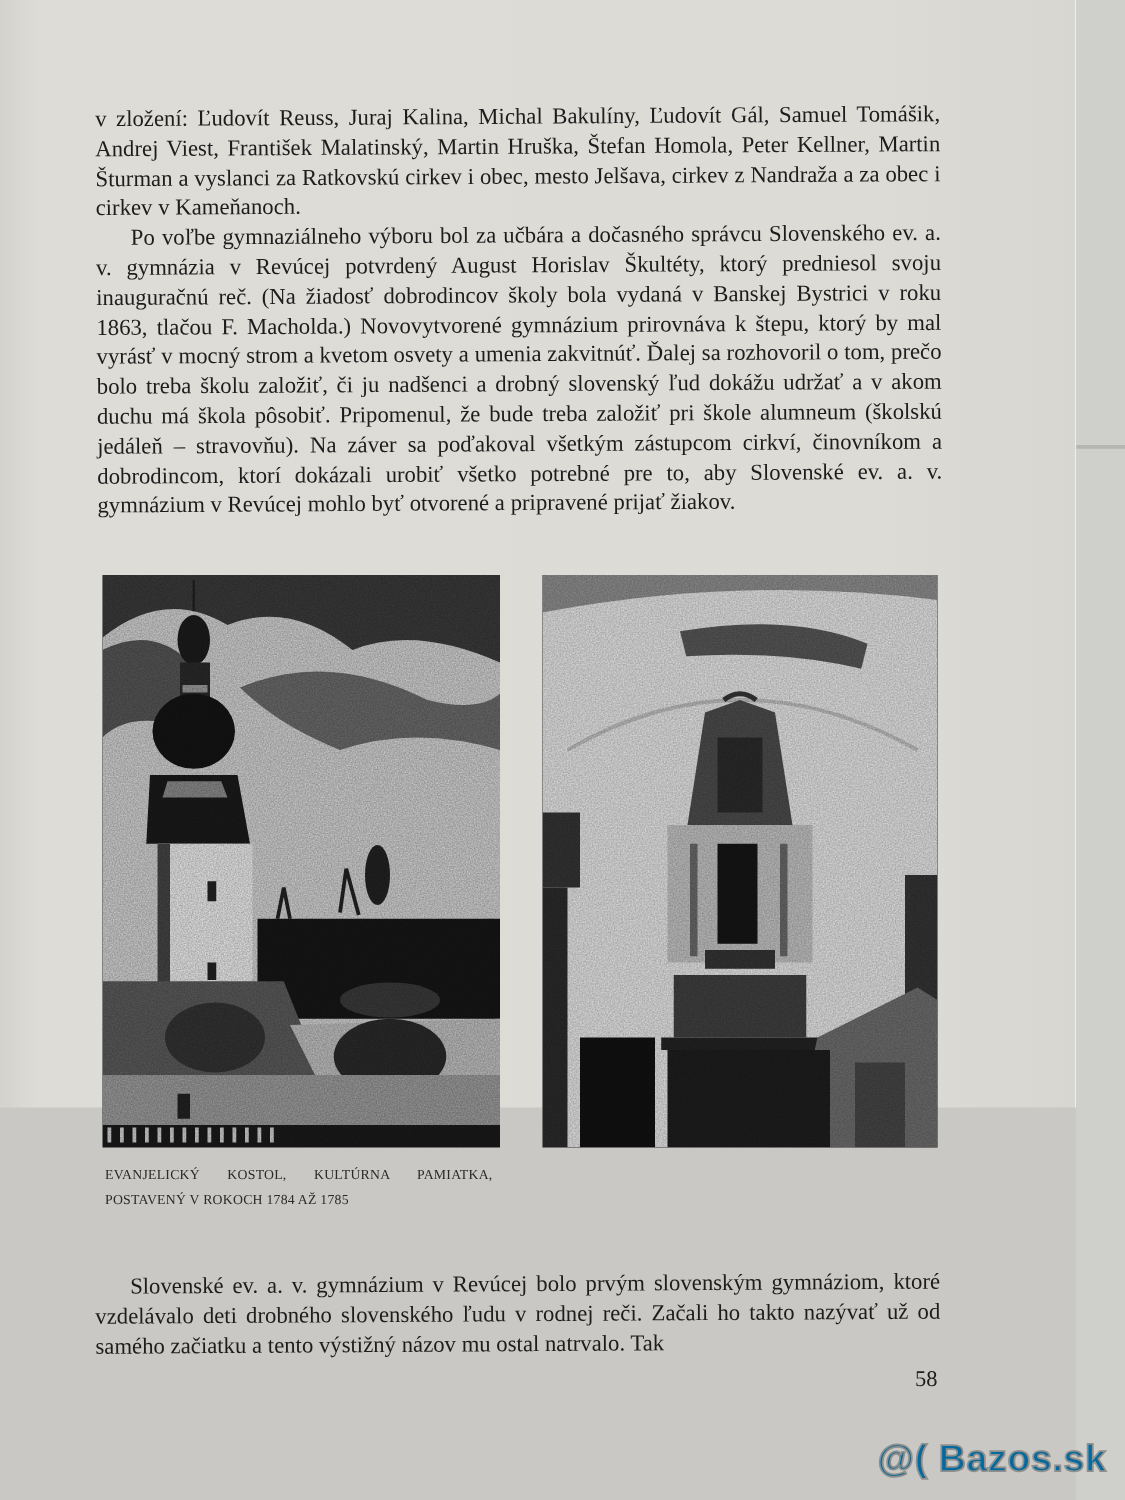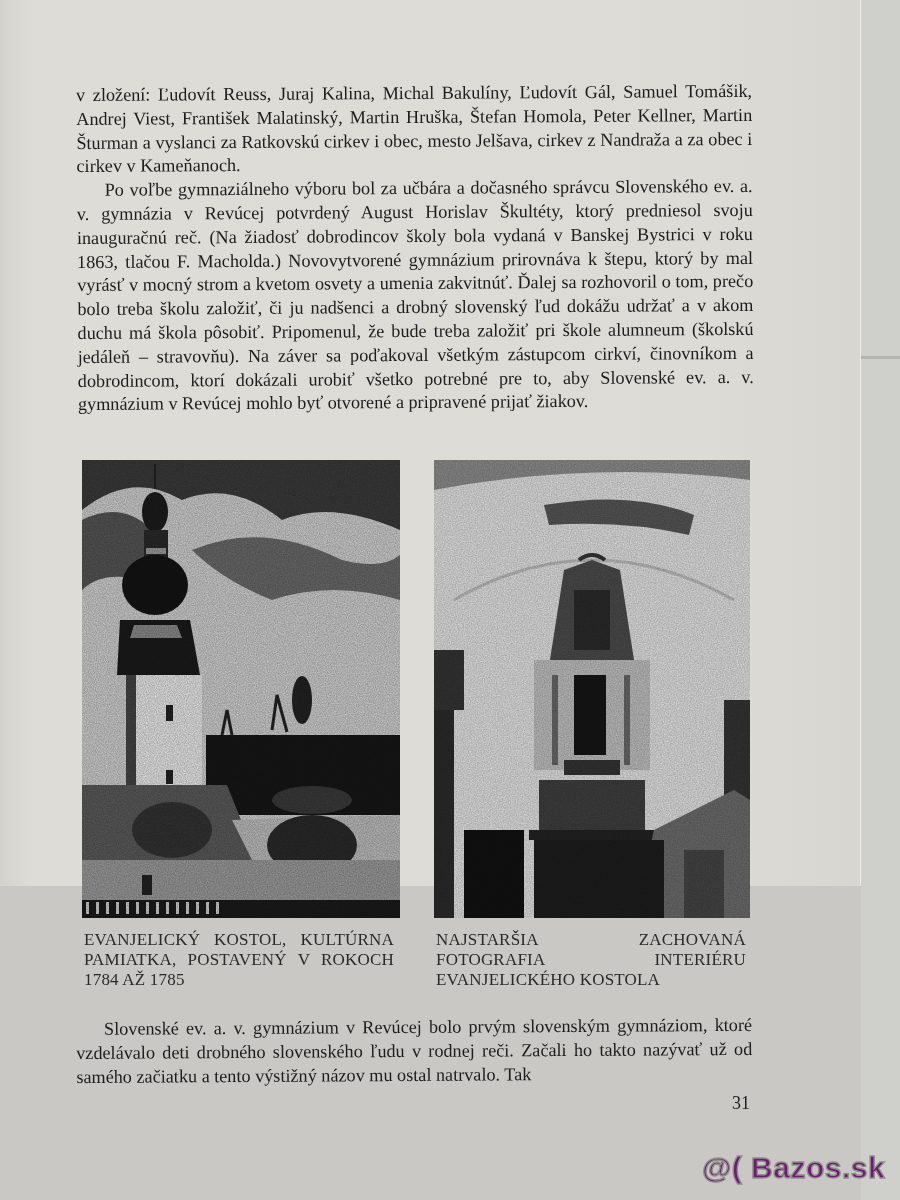--- a/index.html
+++ b/index.html
@@ -33,33 +33,33 @@
   .bottom-block { top:1018px; }
   .figure {
     position:absolute; top:460px; width:318px; height:458px;
     background:#222;
     overflow:hidden;
   }
   .fig-left { left:82px; }
   .fig-right { left:434px; width:316px; }
   .caption {
     position:absolute; top:930px; width:310px;
-    font-size:17px; line-height:20px; color:#2a2a2a;
+    font-size:11px; line-height:20px; color:#2a2a2a;
     text-transform:uppercase; text-align:justify; letter-spacing:0.2px;
   }
   .cap-left { left:84px; }
   .cap-right { left:436px; }
   .page-number {
     position:absolute; left:732px; top:1093px;
     font-size:18px; color:#1d1d1d;
   }
   .watermark {
     position:absolute; left:702px; top:1151px;
     font-family:"Liberation Sans", sans-serif; font-size:30px; font-weight:bold;
-    color:#701a75;
+    color:#0369a1;
     -webkit-text-stroke:1.4px #8f8f8c;
     letter-spacing:0.5px;
   }
 </style>
 </head>
 <body>
 
 <div class="page">
 
   <div class="body-text top-block">
@@ -156,25 +156,24 @@
 
       <rect x="290" y="240" width="26" height="218" fill="#333"></rect>
       <path d="M220 370 L300 330 L316 340 L316 458 L200 458Z" fill="#6a6a6a"></path>
       <rect x="100" y="380" width="130" height="78" fill="#1d1d1d"></rect>
       <rect x="250" y="390" width="40" height="68" fill="#444"></rect>
       <rect width="316" height="458" filter="url(#grain2)"></rect>
     </svg>
   </div>
 
   <div class="caption cap-left">Evanjelický kostol, kultúrna pamiatka, postavený v rokoch 1784 až 1785</div>
-  <div class="caption cap-right">Najstaršia zachovaná fotografia interiéru evanjelického kostola</div>
 
   <div class="body-text bottom-block">
     <p class="indent">Slovenské ev. a. v. gymnázium v Revúcej bolo prvým slovenským gymnáziom, ktoré vzdelávalo deti drobného slovenského ľudu v rodnej reči. Začali ho takto nazývať už od samého začiatku a tento výstižný názov mu ostal natrvalo. Tak</p>
   </div>
 
-  <div class="page-number">31</div>
+  <div class="page-number">58</div>
 </div>
 
 <div class="beyond"></div>
 <div class="beyond-line"></div>
 
 <div class="watermark">@( Bazos.sk</div>
 
 </body></html>

